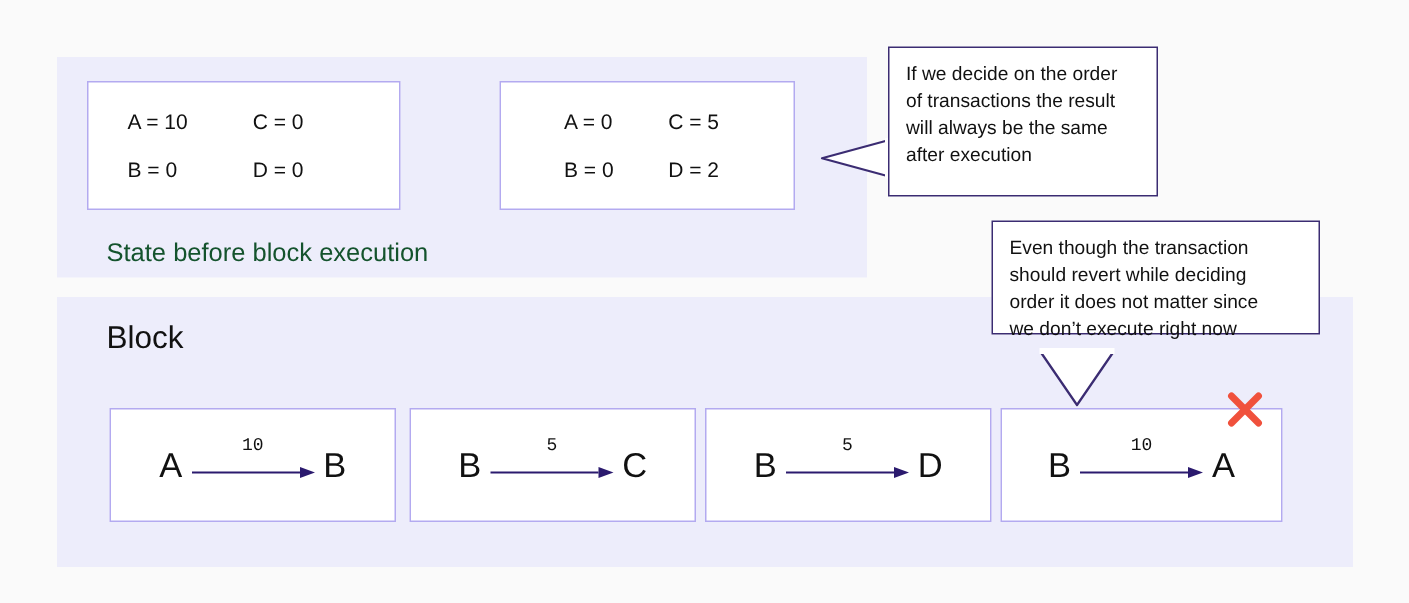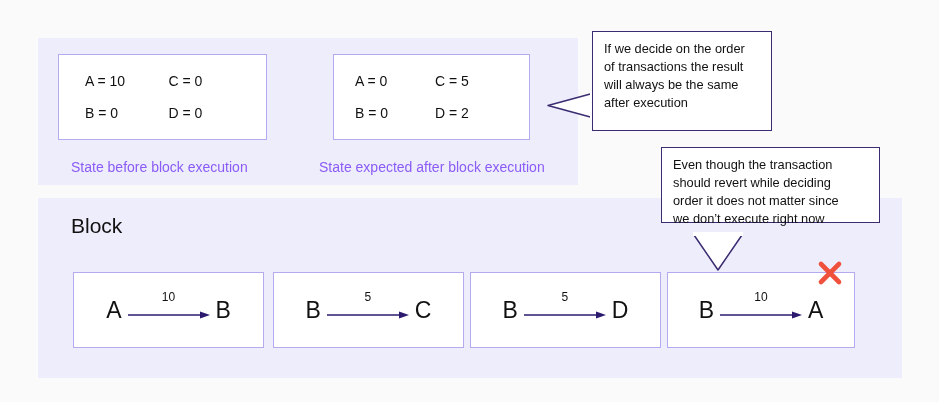--- a/index.html
+++ b/index.html
@@ -43,32 +43,32 @@
   .state-grid {
     position: absolute;
     left: 0; top: 0; right: 0; bottom: 0;
     display: grid;
     grid-template-columns: 1fr 1fr;
     grid-template-rows: 1fr 1fr;
     align-items: center;
     padding: 10px 14px 10px 26px;
     box-sizing: border-box;
   }
-  #state-box-after .state-grid { padding-left: 21px; }
+  #state-box-after .state-grid { padding-left: 42px; }
   .state-cell {
     font-size: 14px;
     color: #111111;
     line-height: 1;
     white-space: nowrap;
   }
 
   .caption {
     position: absolute;
-    font-size: 14px;
-    color: #8b5cf6;
+    font-size: 17px;
+    color: #14532d;
     white-space: nowrap;
     line-height: 1;
   }
   #caption-before { left: 71px;  top: 160px; }
   #caption-after  { left: 319px; top: 160px; }
 
   
   #block-title {
     position: absolute;
     left: 71px;
@@ -105,20 +105,21 @@
   .tx-node {
     font-size: 23px;
     color: #111111;
     line-height: 1;
   }
   .tx-arrow {
     position: relative;
     width: 86px;
     height: 30px;
     flex: none;
+    font-family: Liberation Mono, monospace;
   }
   .tx-arrow svg { display: block; }
   .tx-amount {
     position: absolute;
     top: -4px;
     left: 50%;
     transform: translateX(-50%);
     font-size: 12px;
     color: #111111;
     line-height: 1;
@@ -173,21 +174,20 @@
   <div class="caption" id="caption-before">State before block execution</div>
 
   <div class="wbox" id="state-box-after">
     <div class="state-grid">
       <div class="state-cell">A = 0</div>
       <div class="state-cell">C = 5</div>
       <div class="state-cell">B = 0</div>
       <div class="state-cell">D = 2</div>
     </div>
   </div>
-  <div class="caption" id="caption-after">State expected after block execution</div>
 
   <div id="block-title">Block</div>
 
   <div class="txbox" id="tx-0">
     <div class="tx-inner">
       <span class="tx-node">A</span>
       <span class="tx-arrow">
         <svg width="86" height="30" viewBox="0 0 86 30">
           <line x1="2" y1="20" x2="74" y2="20" stroke="#2b1a6e" stroke-width="1.4"></line>
           <polygon points="74,16.4 84,20 74,23.6" fill="#2b1a6e"></polygon>

